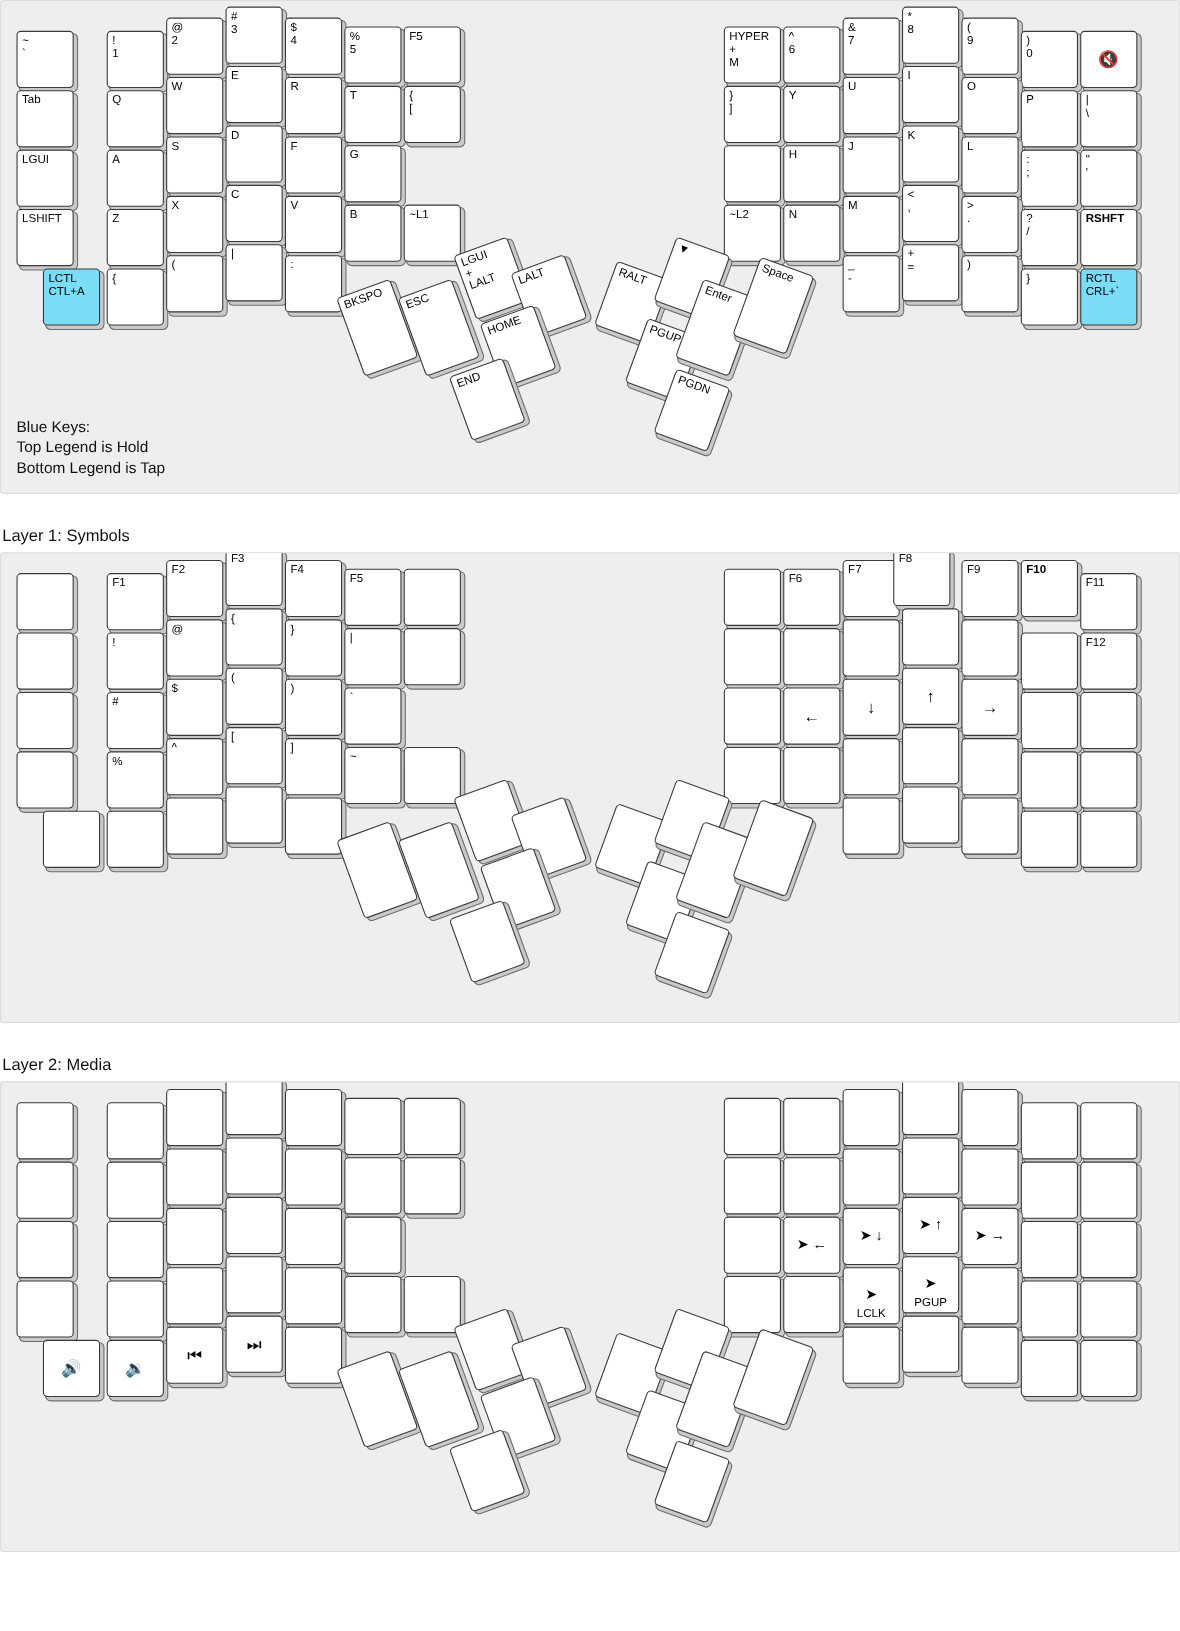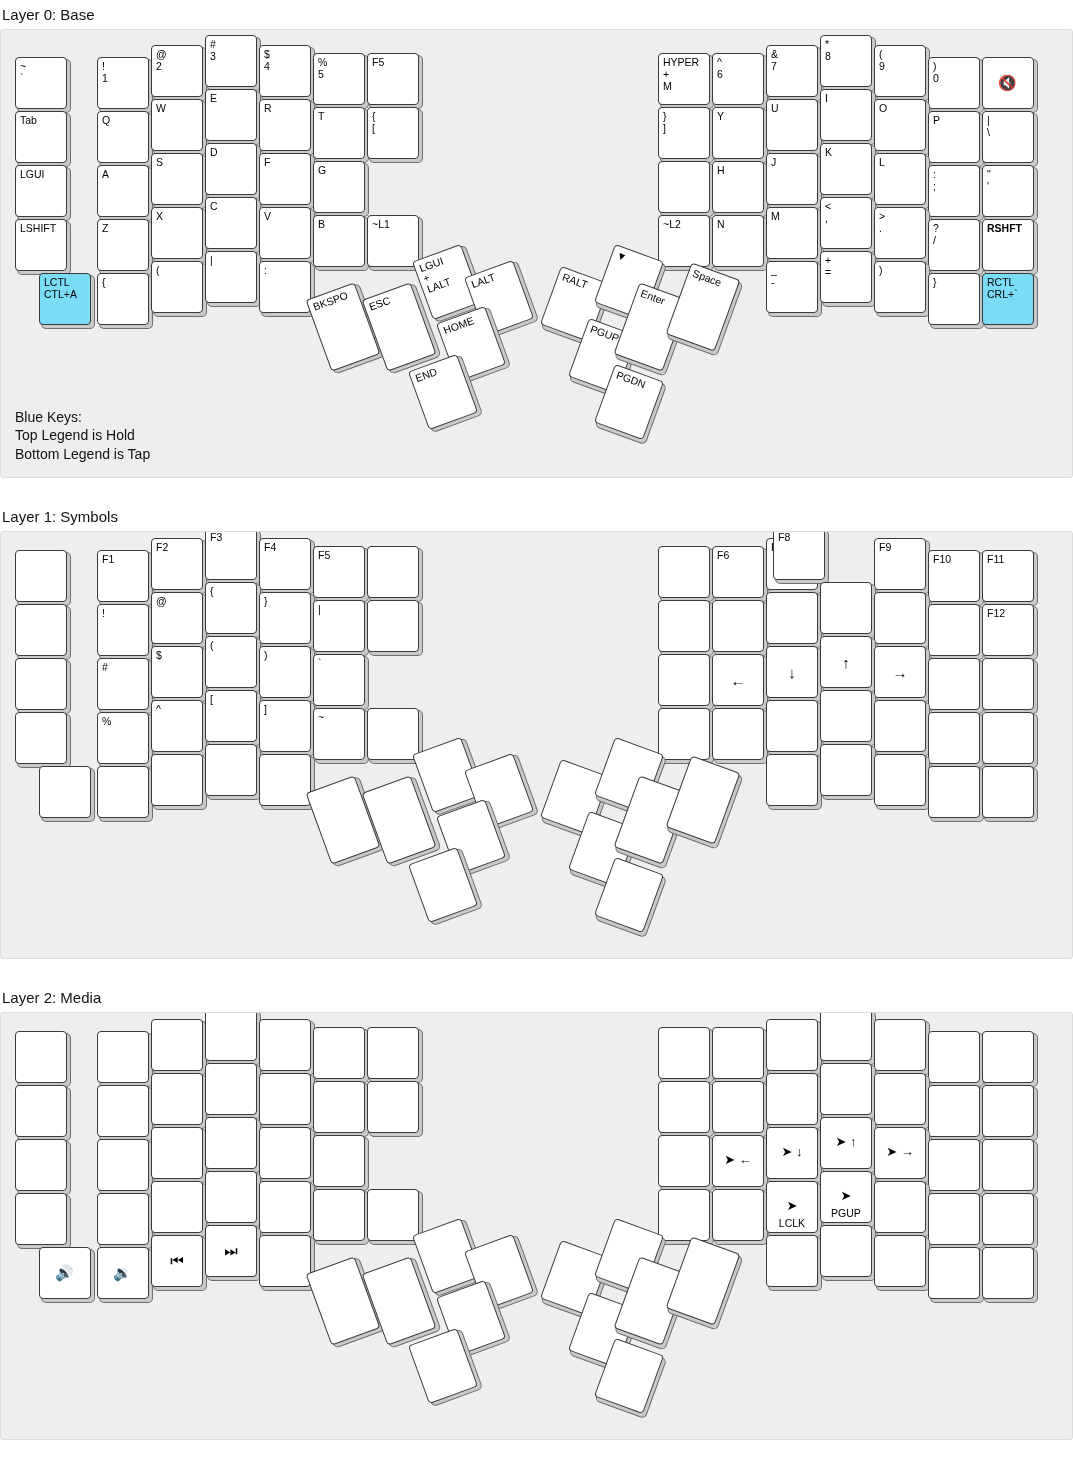--- a/index.html
+++ b/index.html
@@ -77,21 +77,20 @@
   .mousekey .ml {
     position: absolute; bottom: 3px; left: 0; width: 100%;
     text-align: center; font-size: 10.5px;
   }
 </style>
 </head>
 <body>
 
 <div class="page">
 
-  <div class="layer-title">Layer 0: Base</div>
   <div class="layer-panel l0" id="panel0">
     <div class="note" style="left:14px; top:378px;">Blue Keys:
 Top Legend is Hold
 Bottom Legend is Tap</div>
   <div class="key" style="left: 14px; top: 27px;">
         <div class="lg t">~</div>
         <div class="lg b">`</div>
       </div>
       <div class="key" style="left: 96px; top: 27px;">
         <div class="lg t">!</div>
@@ -422,27 +421,27 @@
       <div class="key" style="left: 150px; top: 222px;"></div>
       <div class="key" style="left: 204px; top: 212px;"></div>
       <div class="key" style="left: 258px; top: 222px;"></div>
       <div class="key" style="left: 657px; top: 14px;"></div>
       <div class="key" style="left: 711px; top: 14px;">
         <div class="lg t">F6</div>
       </div>
       <div class="key" style="left: 765px; top: 6px; text-align: center;">
         <div class="lg t">F7</div>
       </div>
-      <div class="key" style="left: 772px; top: -4px; text-align: right;">
+      <div class="key" style="left: 811px; top: -4px; text-align: right;">
         <div class="lg t">F8</div>
       </div>
       <div class="key" style="left: 873px; top: 6px;">
         <div class="lg t">F9</div>
       </div>
-      <div class="key" style="left: 927px; top: 18px;">
+      <div class="key" style="left: 927px; top: 6px; font-weight: bold;">
         <div class="lg t">F10</div>
       </div>
       <div class="key" style="left: 981px; top: 18px;">
         <div class="lg t">F11</div>
       </div>
       <div class="key" style="left: 657px; top: 68px;"></div>
       <div class="key" style="left: 711px; top: 68px;"></div>
       <div class="key" style="left: 765px; top: 60px;"></div>
       <div class="key" style="left: 819px; top: 50px;"></div>
       <div class="key" style="left: 873px; top: 60px;"></div>

